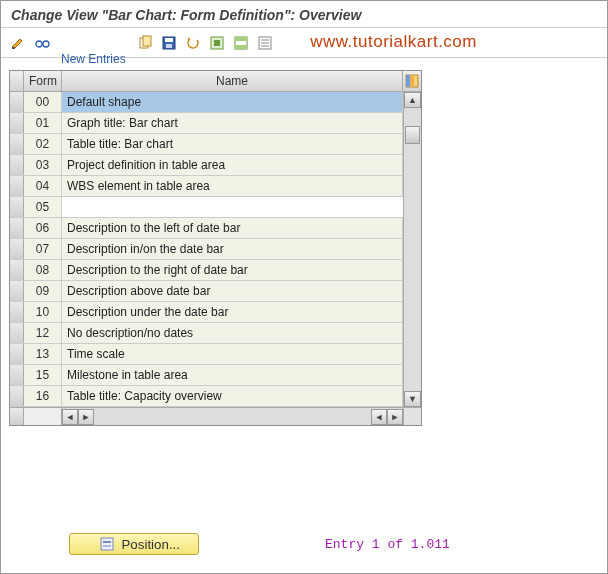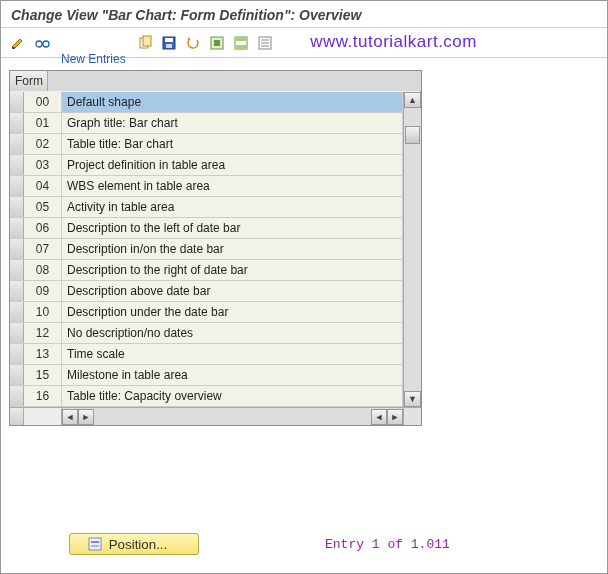--- a/index.html
+++ b/index.html
@@ -40,42 +40,41 @@
     align-items: center; justify-content: center;
     cursor: pointer;
   }
   .new-entries {
     color: #2a5db0;
     cursor: pointer;
     padding: 0 4px;
     margin-top: 32px;
   }
   .watermark {
-    color: #6d28d9;
+    color: #c2410c;
     font-size: 17px;
     position: absolute;
     right: 130px;
     top: 4px;
     pointer-events: none;
     letter-spacing: 0.5px;
   }
   .content {
     padding: 12px 8px 0 8px;
   }
   .grid-wrap {
     width: 413px;
     border: 1px solid #8f8f8f;
     background: #e6e6e6;
   }
   .grid-header {
     display: flex;
     background: #d9d9d9;
     border-bottom: 1px solid #aaa;
     height: 21px;
-    flex-direction: column;
   }
   .hcell {
     border-right: 1px solid #aaa;
     padding: 3px 5px;
     color: #333;
     background: linear-gradient(#f0f0f0,#d4d4d4);
     font-size: 12px;
   }
   .hcell.sel { width: 14px; padding:0; }
   .hcell.form { width: 38px; text-align: left; }
@@ -193,21 +192,21 @@
     align-items: center;
     height: 22px;
     background: linear-gradient(#fff6b7,#f5e57a);
     border: 1px solid #b8a93b;
     border-radius: 3px;
     padding: 0 18px 0 4px;
     cursor: pointer;
     gap: 6px;
     margin-left: 52px;
     min-width: 130px;
-    justify-content: center;
+    justify-content: flex-end;
     color: #333;
   }
   .position-btn .pic {
     width: 16px; height: 16px;
     display:inline-flex; align-items:center; justify-content:center;
   }
   .entry-status {
     color: #a21caf;
     font-family: "Courier New", monospace;
     font-size: 13px;
@@ -319,21 +318,20 @@
               <div class="c name">Project definition in table area</div>
             </div>
             <div class="row">
               <div class="c sel"></div>
               <div class="c form">04</div>
               <div class="c name">WBS element in table area</div>
             </div>
             <div class="row">
               <div class="c sel"></div>
               <div class="c form">05</div>
-              <div class="c name">Activity in table area</div>
             </div>
             <div class="row">
               <div class="c sel"></div>
               <div class="c form">06</div>
               <div class="c name">Description to the left of date bar</div>
             </div>
             <div class="row">
               <div class="c sel"></div>
               <div class="c form">07</div>
               <div class="c name">Description in/on the date bar</div>

